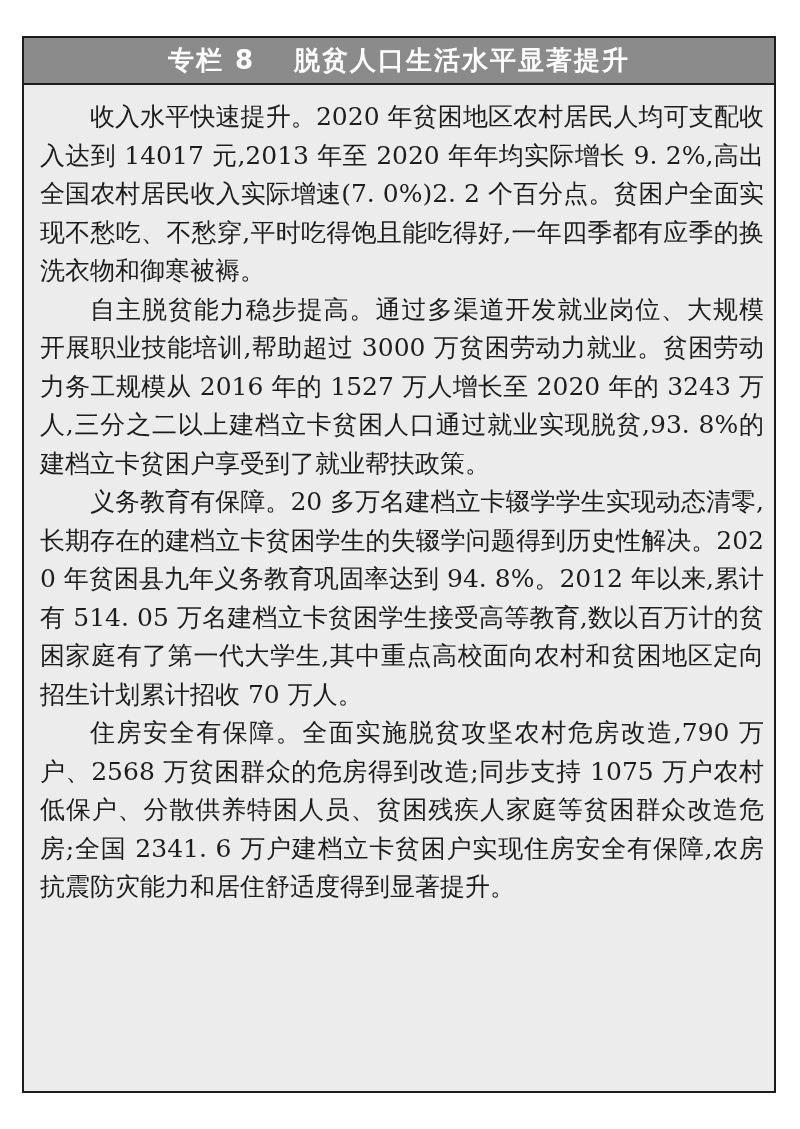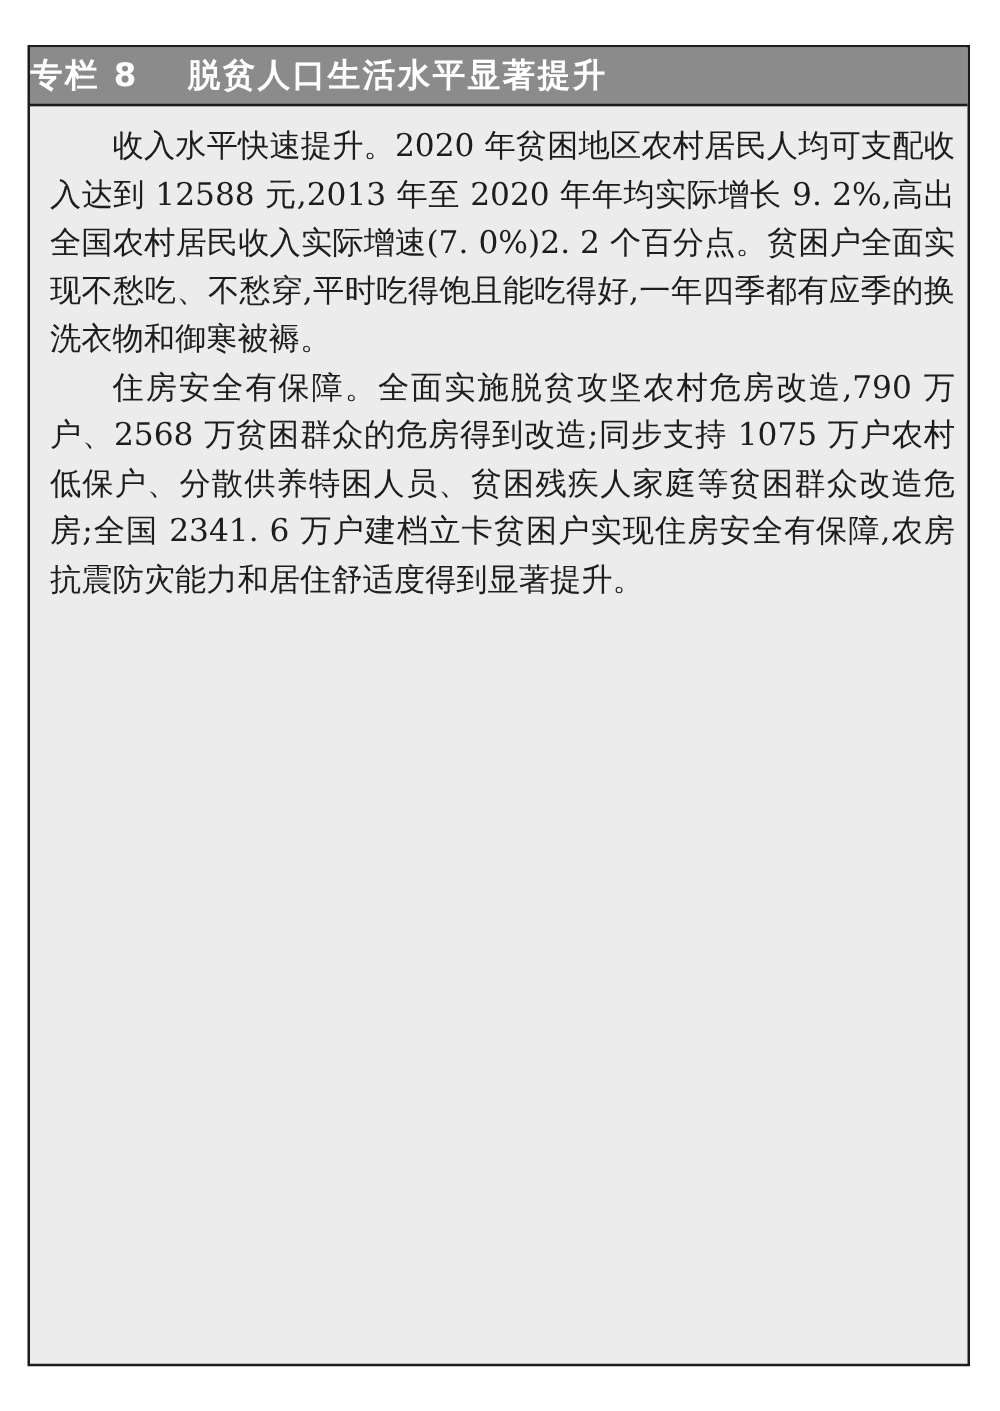--- a/index.html
+++ b/index.html
@@ -26,20 +26,21 @@
     border: 2px solid var(--border-color, #1c1c1c);
     background: var(--body-bg, #ececec);
   }
   .panel-header {
     box-sizing: border-box;
     height: 47px;
     background: var(--header-bg, #8b8b8b);
     border-bottom: 2px solid var(--border-color, #1c1c1c);
     display: flex;
     align-items: center;
+    justify-content: center;
   }
   .panel-title {
     margin: 0;
     padding: 0;
     color: var(--header-fg, #ffffff);
     font-family: "DejaVu Sans", "Liberation Sans", sans-serif;
     font-size: 26px;
     font-weight: bold;
     letter-spacing: 2px;
     white-space: nowrap;
@@ -62,18 +63,20 @@
 </style>
 </head>
 <body>
 
 <div class="page">
   <section class="panel">
     <header class="panel-header">
       <h1 class="panel-title">专栏 8　 脱贫人口生活水平显著提升</h1>
     </header>
     <div class="panel-body">
-      <p class="para">收入水平快速提升。2020 年贫困地区农村居民人均可支配收入达到 12588 元,2013 年至 2020 年年均实际增长 9. 2%,高出全国农村居民收入实际增速(7. 0%)2. 2 个百分点。贫困户全面实现不愁吃、不愁穿,平时吃得饱且能吃得好,一年四季都有应季的换洗衣物和御寒被褥。</p>
+      <p class="para">收入水平快速提升。2020 年贫困地区农村居民人均可支配收入达到 14017 元,2013 年至 2020 年年均实际增长 9. 2%,高出全国农村居民收入实际增速(7. 0%)2. 2 个百分点。贫困户全面实现不愁吃、不愁穿,平时吃得饱且能吃得好,一年四季都有应季的换洗衣物和御寒被褥。</p>
+      <p class="para">自主脱贫能力稳步提高。通过多渠道开发就业岗位、大规模开展职业技能培训,帮助超过 3000 万贫困劳动力就业。贫困劳动力务工规模从 2016 年的 1527 万人增长至 2020 年的 3243 万人,三分之二以上建档立卡贫困人口通过就业实现脱贫,93. 8%的建档立卡贫困户享受到了就业帮扶政策。</p>
+      <p class="para">义务教育有保障。20 多万名建档立卡辍学学生实现动态清零,长期存在的建档立卡贫困学生的失辍学问题得到历史性解决。2020 年贫困县九年义务教育巩固率达到 94. 8%。2012 年以来,累计有 514. 05 万名建档立卡贫困学生接受高等教育,数以百万计的贫困家庭有了第一代大学生,其中重点高校面向农村和贫困地区定向招生计划累计招收 70 万人。</p>
       <p class="para">住房安全有保障。全面实施脱贫攻坚农村危房改造,790 万户、2568 万贫困群众的危房得到改造;同步支持 1075 万户农村低保户、分散供养特困人员、贫困残疾人家庭等贫困群众改造危房;全国 2341. 6 万户建档立卡贫困户实现住房安全有保障,农房抗震防灾能力和居住舒适度得到显著提升。</p>
 
     </div>
   </section>
 </div>
 
 </body></html>

